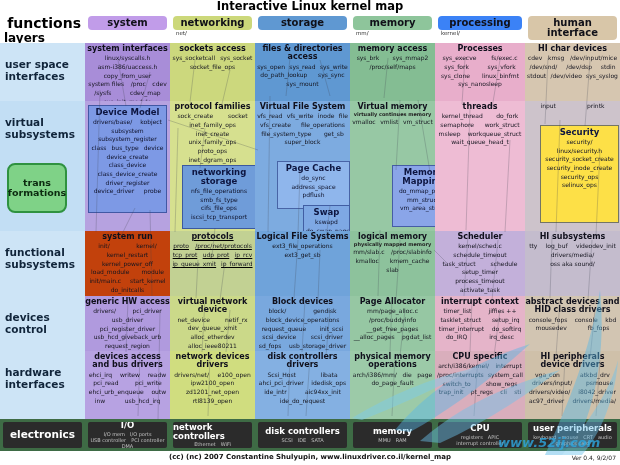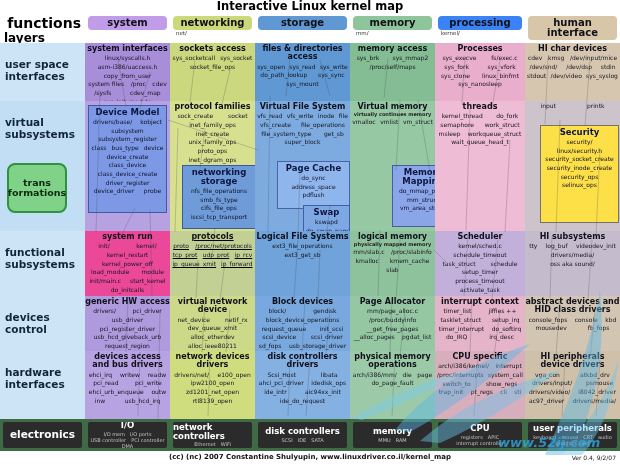--- a/index.html
+++ b/index.html
@@ -31,21 +31,21 @@
   
   .hdr-cell{display:flex;flex-direction:column;align-items:stretch;padding:3px 3px 0 3px;}
   .hdr-box{border-radius:4px;text-align:center;font-weight:bold;font-size:10px;
       color:#101018;padding:2px 1px;line-height:1.0;}
   .hdr-sub{font-size:5.5px;color:#333;padding-left:3px;}
   .hdr-system{background:#c19ce9}.hdr-networking{background:#ccd87a}
   .hdr-storage{background:#5f98d2}.hdr-memory{background:#8ec59b}
   .hdr-processing{background:#3b82f6}.hdr-hi{background:#d8c6a8}
   
   .col-system.row-user{background:#a88dd8}.col-system.row-virtual{background:#b6a2e0}
-  .col-system.row-functional{background:#ec4899}.col-system.row-devices{background:#b09ade}
+  .col-system.row-functional{background:#c2410c}.col-system.row-devices{background:#b09ade}
   .col-system.row-hardware{background:#b7a2e2}
   .col-networking.row-user{background:#ccd87d}.col-networking.row-virtual{background:#d6e08f}
   .col-networking.row-functional{background:#c2d193}.col-networking.row-devices{background:#cbd989}
   .col-networking.row-hardware{background:#d0dd7f}
   .col-storage.row-user{background:#5f98d2}.col-storage.row-virtual{background:#7dabe0}
   .col-storage.row-functional{background:#6fa3da}.col-storage.row-devices{background:#79a8de}
   .col-storage.row-hardware{background:#84b0e2}
   .col-memory.row-user{background:#84bd93}.col-memory.row-virtual{background:#97c8a4}
   .col-memory.row-functional{background:#8dc29c}.col-memory.row-devices{background:#96c7a3}
   .col-memory.row-hardware{background:#9ccaa8}

